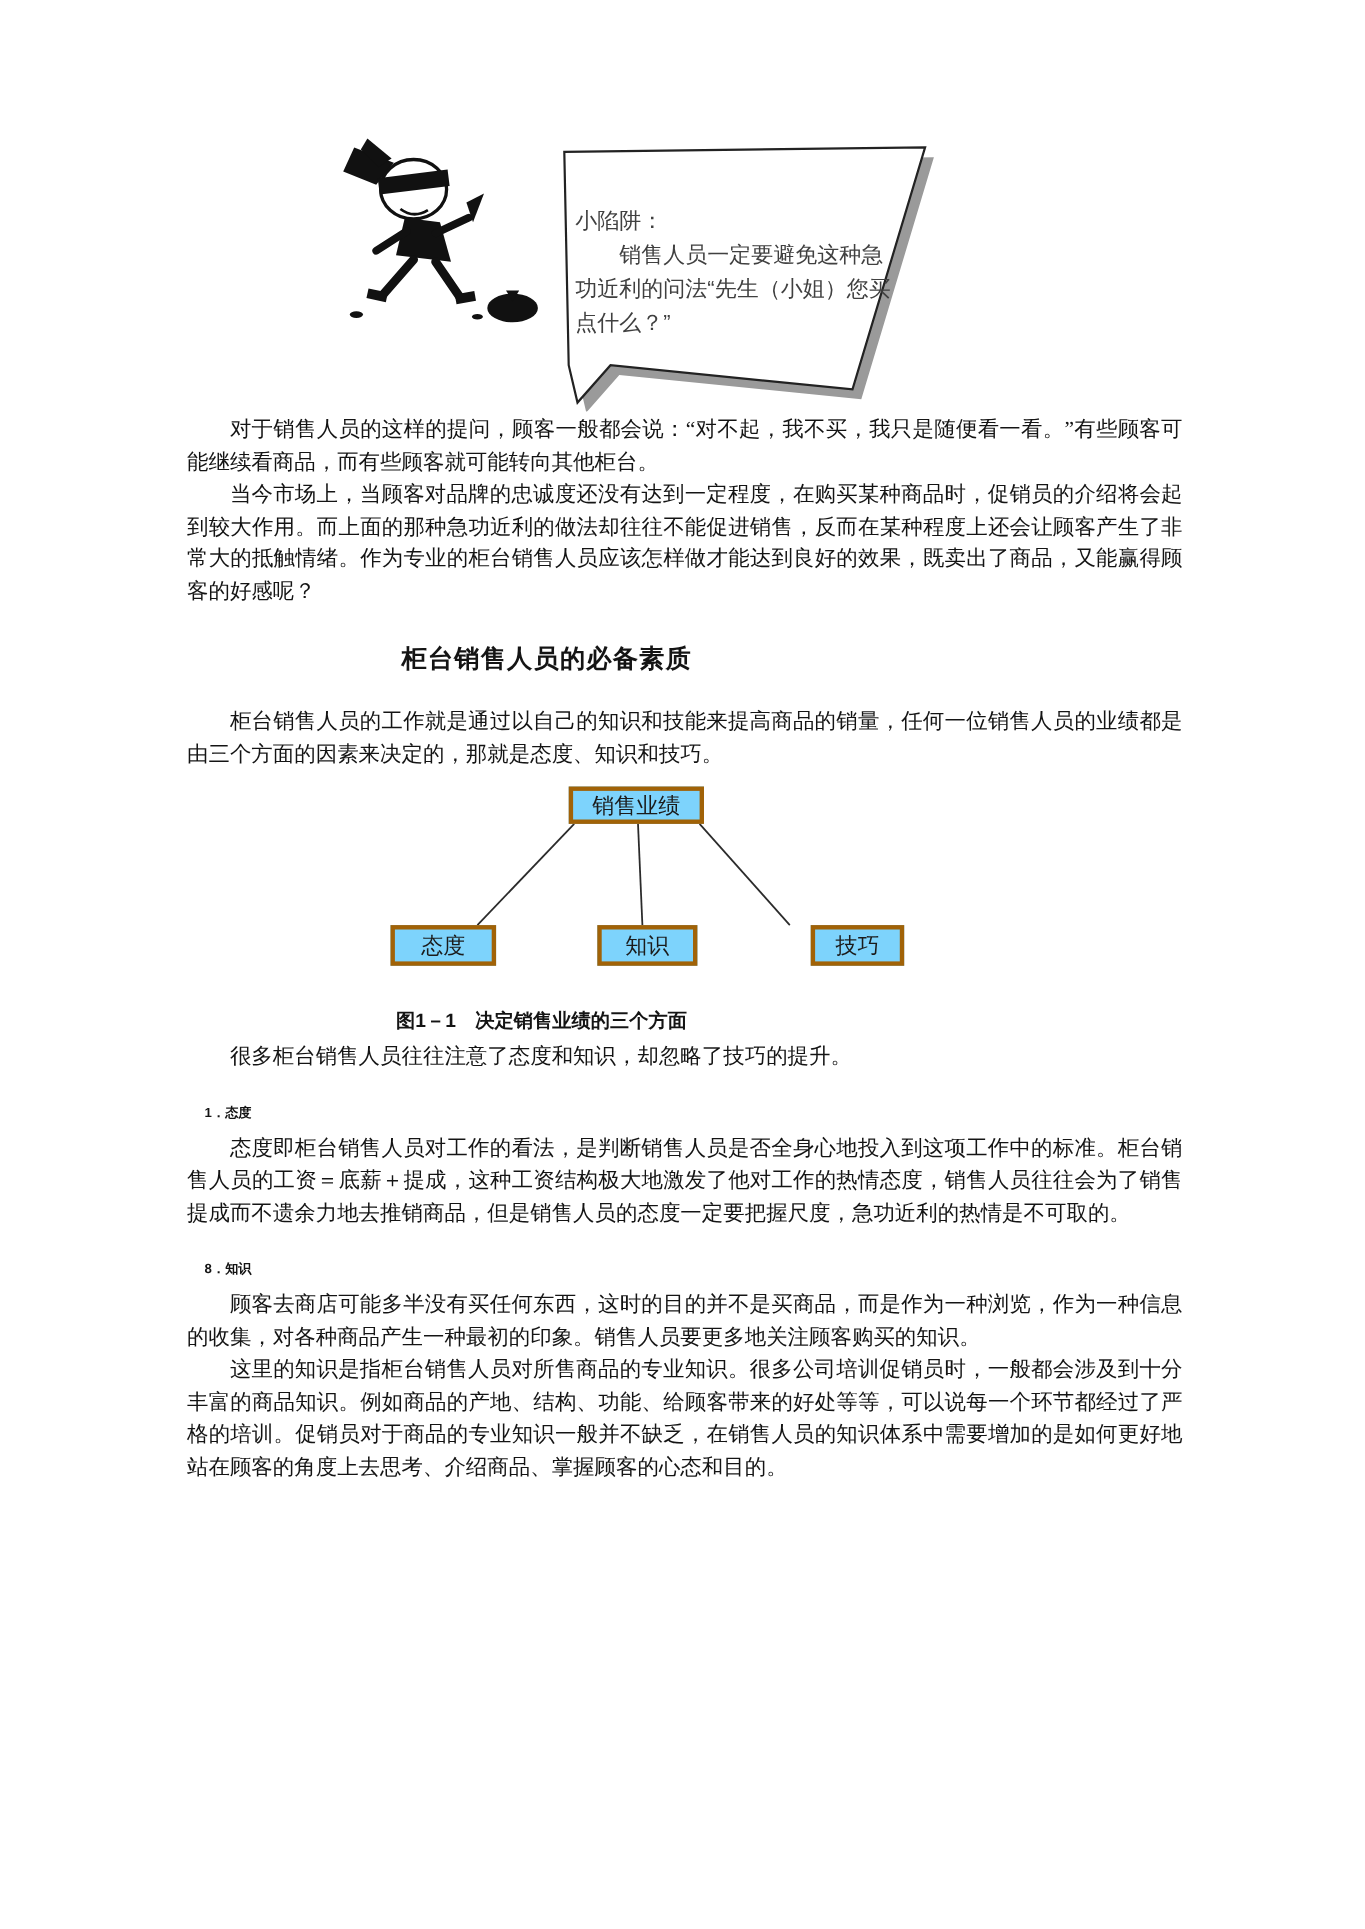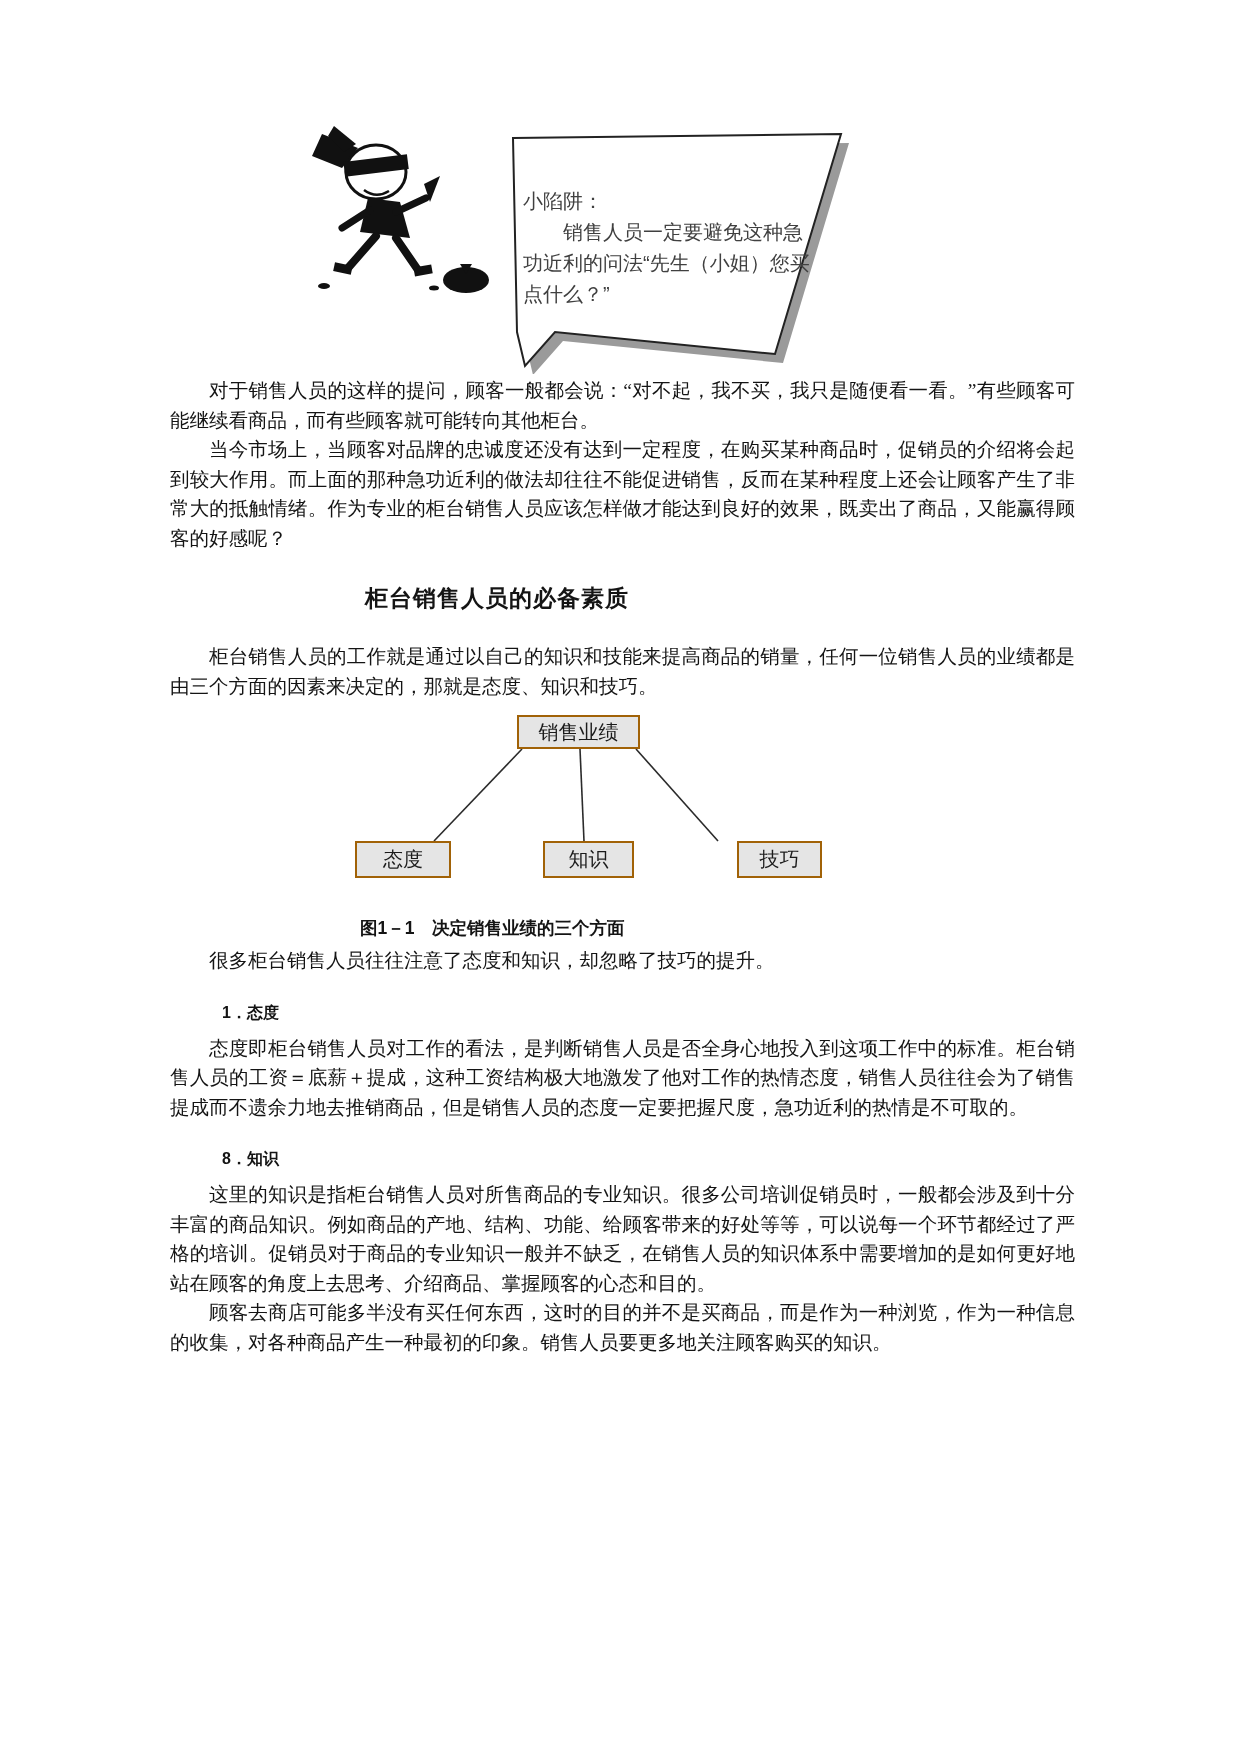--- a/index.html
+++ b/index.html
@@ -40,37 +40,37 @@
     margin: 30px 0 28px 195px;
     letter-spacing: 1px;
   }
 
   
   .diagram { position: relative; height: 185px; margin-top: 12px; }
   .diagram-lines { position: absolute; left: 0; top: 0; }
   .diagram-lines line { stroke: #2b2b2b; stroke-width: 1.6; }
   .dbox {
     position: absolute;
-    border: 2px solid #a16207; background: #e5e5e5;
+    border: 4px solid #a16207; background: #7dd3fc;
     display: flex; align-items: center; justify-content: center;
     font-family: Liberation Serif, serif;
     font-size: 20px; color: #1b1b1b;
   }
 
   .fig-caption {
     font-family: "Liberation Sans", sans-serif;
     font-weight: bold; font-size: 17.5px;
     margin: 18px 0 6px 190px;
   }
   .after-caption { margin-top: 2px; }
 
   h2.sub {
     font-family: "Liberation Sans", sans-serif;
-    font-size: 16px; font-weight: bold;
-    margin: 27px 0 10px 52px;
+    font-size: 12px; font-weight: bold;
+    margin: 27px 0 10px 16px;
   }
 </style>
 </head>
 <body>
 
 <div class="page">
 
   <div class="figure-top">
 
     <svg class="cartoon" viewBox="0 0 235 195" aria-hidden="true">
@@ -137,16 +137,16 @@
   </div>
 
   <div class="fig-caption">图1－1　决定销售业绩的三个方面</div>
 
   <p class="body after-caption">很多柜台销售人员往往注意了态度和知识，却忽略了技巧的提升。</p>
 
   <h2 class="sub">1．态度</h2>
   <p class="body">态度即柜台销售人员对工作的看法，是判断销售人员是否全身心地投入到这项工作中的标准。柜台销售人员的工资＝底薪＋提成，这种工资结构极大地激发了他对工作的热情态度，销售人员往往会为了销售提成而不遗余力地去推销商品，但是销售人员的态度一定要把握尺度，急功近利的热情是不可取的。</p>
 
   <h2 class="sub">8．知识</h2>
+  <p class="body">顾客去商店可能多半没有买任何东西，这时的目的并不是买商品，而是作为一种浏览，作为一种信息的收集，对各种商品产生一种最初的印象。销售人员要更多地关注顾客购买的知识。</p>
   <p class="body">这里的知识是指柜台销售人员对所售商品的专业知识。很多公司培训促销员时，一般都会涉及到十分丰富的商品知识。例如商品的产地、结构、功能、给顾客带来的好处等等，可以说每一个环节都经过了严格的培训。促销员对于商品的专业知识一般并不缺乏，在销售人员的知识体系中需要增加的是如何更好地站在顾客的角度上去思考、介绍商品、掌握顾客的心态和目的。</p>
-  <p class="body">顾客去商店可能多半没有买任何东西，这时的目的并不是买商品，而是作为一种浏览，作为一种信息的收集，对各种商品产生一种最初的印象。销售人员要更多地关注顾客购买的知识。</p>
 
 </div>
 
 </body></html>

